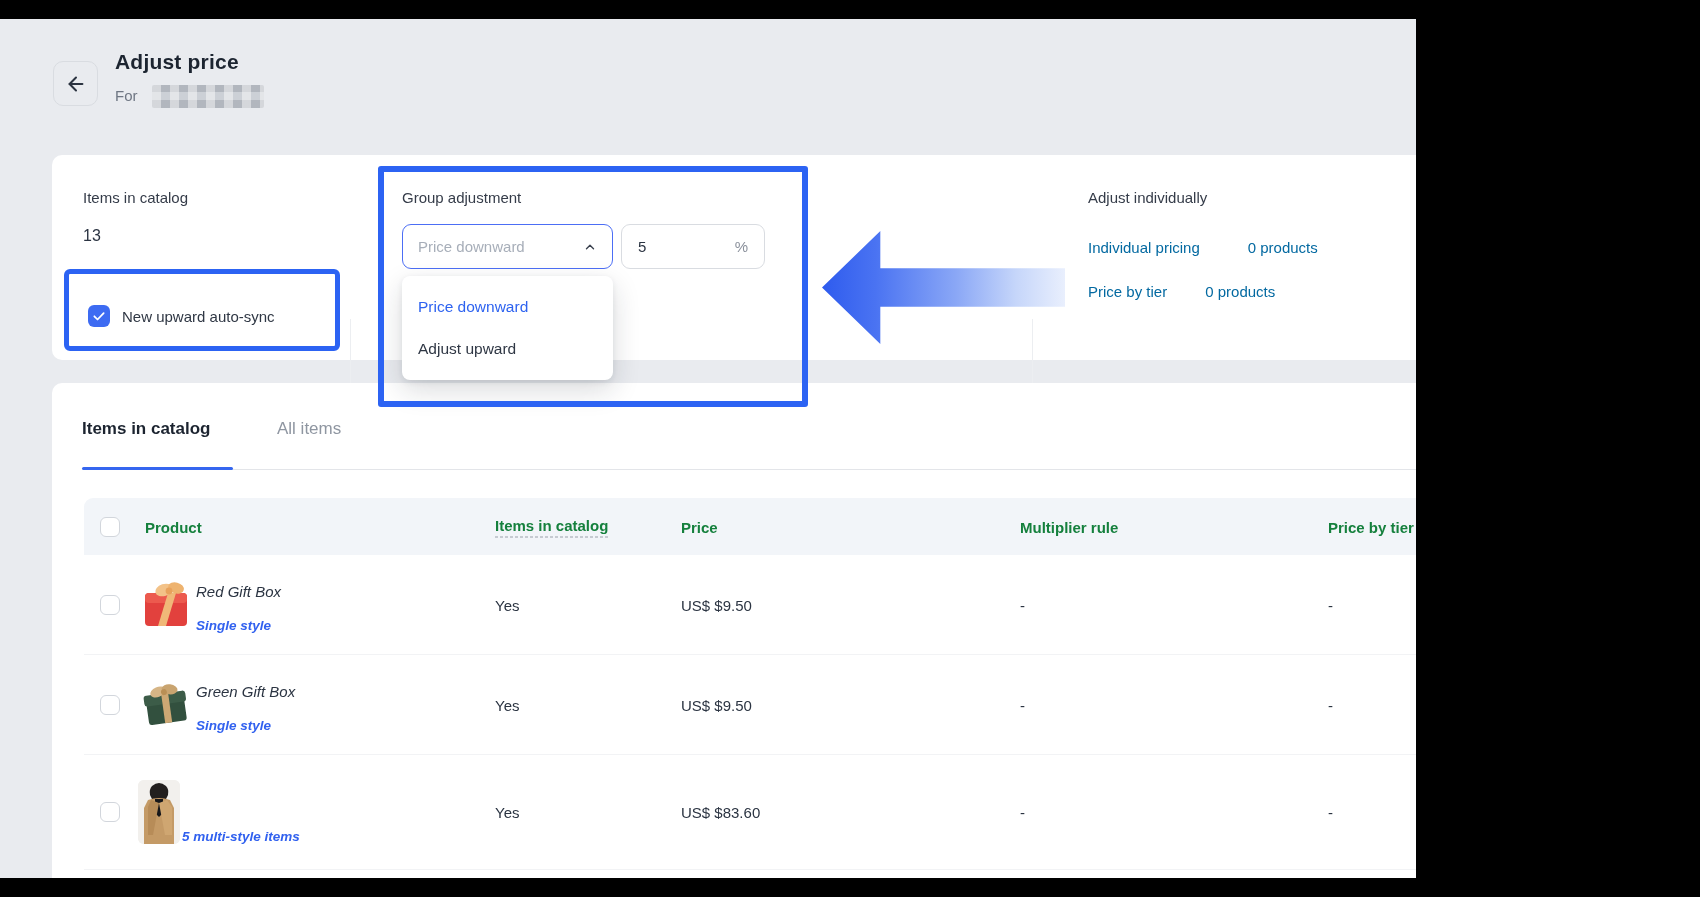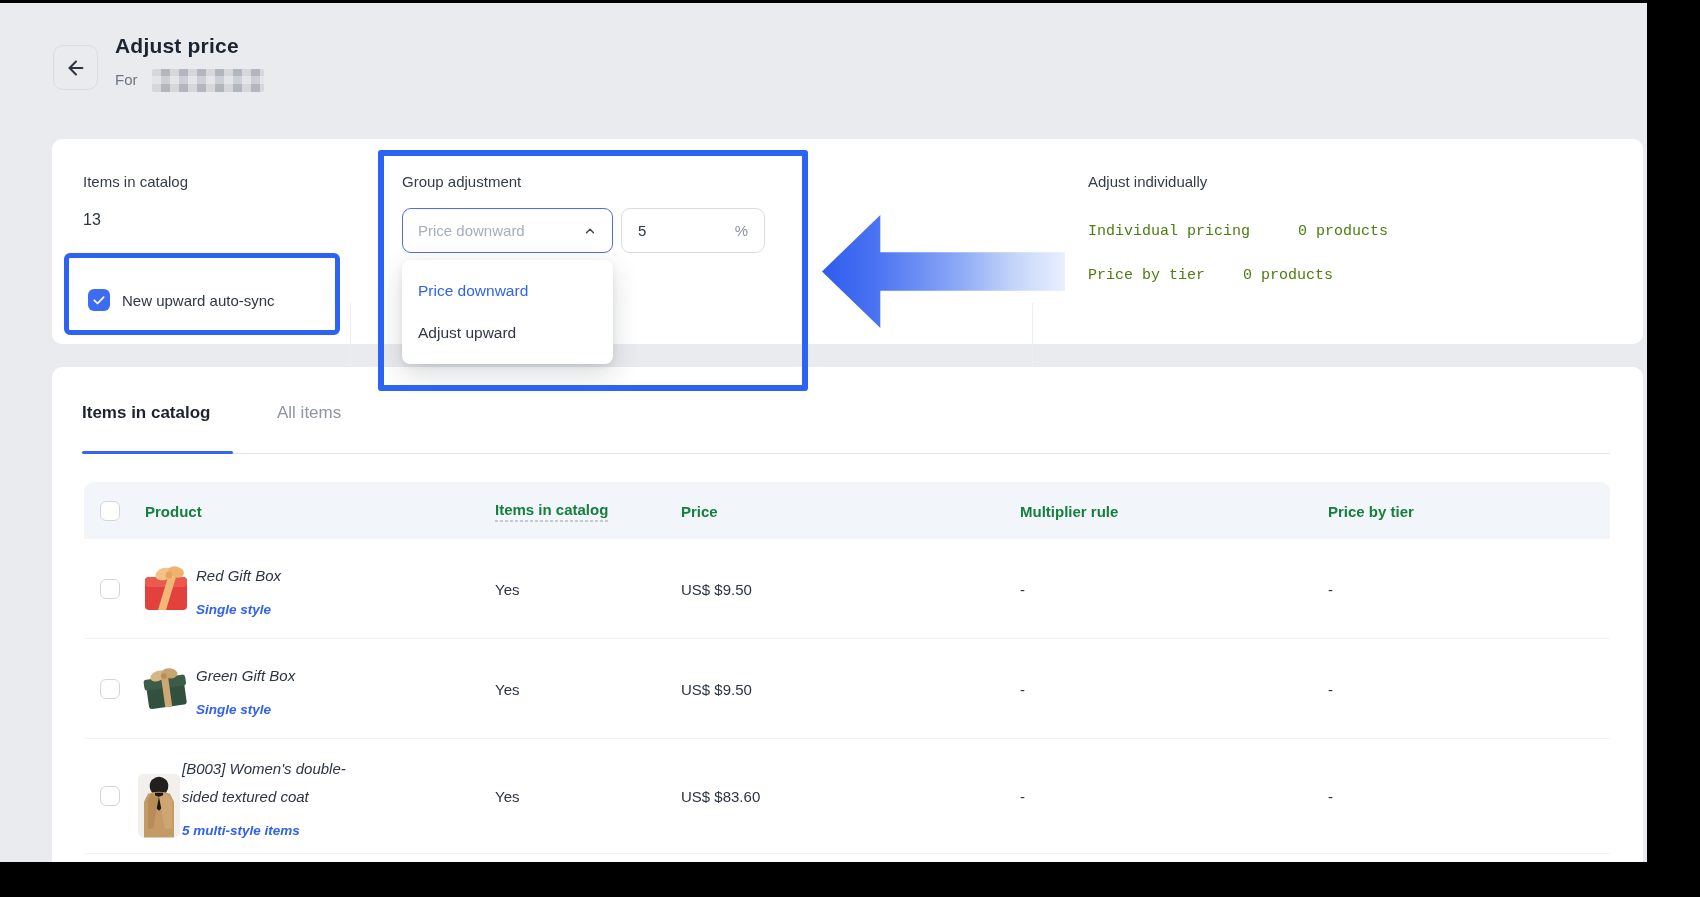--- a/index.html
+++ b/index.html
@@ -1,17 +1,17 @@
 <!DOCTYPE html>
 <html><head>
 <meta charset="utf-8">
 <style>
   * { margin:0; padding:0; box-sizing:border-box; }
   html,body { width:1700px; height:897px; background:#000; font-family:"Liberation Sans", sans-serif; }
-  .page { position:absolute; top:3px; left:0; width:1647px; height:859px; background:#e9ebef; overflow:hidden; }
+  .page { position:absolute; top:19px; left:0; width:1416px; height:859px; background:#e9ebef; overflow:hidden; }
 
   
   .back-btn { position:absolute; left:53px; top:42px; width:45px; height:45px; border:1px solid #d9dce1;
               border-radius:10px; background:transparent; display:flex; align-items:center; justify-content:center; cursor:pointer; }
   .back-btn svg { width:22px; height:22px; stroke:#2b3340; stroke-width:2.2; fill:none; stroke-linecap:round; stroke-linejoin:round; }
   .page-title { position:absolute; left:115px; top:31px; font-size:21px; font-weight:700; color:#1c2430; letter-spacing:.2px; }
   .page-sub { position:absolute; left:115px; top:68px; font-size:15px; color:#6f7683; }
   .redacted { position:absolute; left:152px; top:66px; width:112px; height:23px; border-radius:2px;
               background-color:#ccd0d6;
               background-image:
@@ -47,21 +47,21 @@
   .ga-input .val { font-size:15px; color:#2b3442; }
   .ga-input .unit { font-size:15px; color:#8b919c; }
 
   .ga-menu { position:absolute; left:402px; top:257px; width:211px; background:#fff; border-radius:8px;
              box-shadow:0 10px 28px rgba(25,32,46,.16), 0 2px 6px rgba(25,32,46,.08); padding:10px 0; z-index:5; }
   .ga-option { padding:12px 16px; font-size:15.5px; color:#2f3744; cursor:pointer; }
   .ga-option:first-child { color:#2e63f0; }
 
   
   .ai-label { position:absolute; left:1088px; top:170px; }
-  .ai-row { position:absolute; left:1088px; display:flex; font-size:15px; color:#4d7c0f;font-family:Liberation Mono, monospace; }
+  .ai-row { position:absolute; left:1088px; display:flex; font-size:15px; color:#0369a1; }
   .ai-row.r1 { top:220px; } .ai-row.r1 .ai-val { margin-left:48px; }
   .ai-row.r2 { top:264px; } .ai-row.r2 .ai-val { margin-left:38px; }
 
   
   .hl-box { position:absolute; border:5px solid #2c63f3; border-radius:4px; pointer-events:none; z-index:6; }
   .hl-autosync { left:64px; top:250px; width:276px; height:82px; border-width:5px; border-radius:6px; }
   .hl-group { left:378px; top:147px; width:430px; height:241px; border-width:6px; border-radius:3px; }
   .big-arrow { position:absolute; left:822px; top:212px; width:243px; height:113px; z-index:4;
                background:linear-gradient(to right, #2e5bee 0%, #4a73f2 22%, #8aa7f6 55%, #c6d6fa 80%, #e9effd 100%);
                clip-path:polygon(0 50%, 24% 0, 24% 33%, 100% 33%, 100% 67%, 24% 67%, 24% 100%); }
@@ -232,21 +232,20 @@
           <svg viewBox="0 0 42 64" width="42" height="64">
             <rect width="42" height="64" fill="#f2f0ed"></rect>
             <path d="M14 6 q7 -6 14 0 q3 3 2 9 l-2 4 h-14 l-2 -4 q-1 -6 2 -9z" fill="#221f1e"></path>
             <path d="M10 20 q11 -4 22 0 l4 8 v36 h-30 v-36 z" fill="#c49a66"></path>
             <path d="M17 19 h8 v14 l-4 4 -4 -4 z" fill="#17171a"></path>
             <path d="M13 20 l8 3 -6 32 h-5 v-28 z" fill="#b78c58"></path>
             <path d="M29 20 l-8 3 6 32 h7 v-28 z" fill="#cfa671"></path>
           </svg>
         </div>
         <div>
-          <div class="prod-name">[B003] Women's double-sided textured coat</div>
           <div class="prod-link">5 multi-style items</div>
         </div>
       </div>
       <div class="cell col-catalog">Yes</div>
       <div class="cell col-price">US$ $83.60</div>
       <div class="cell col-mult">-</div>
       <div class="cell col-tier">-</div>
     </div>
   </div>
 

